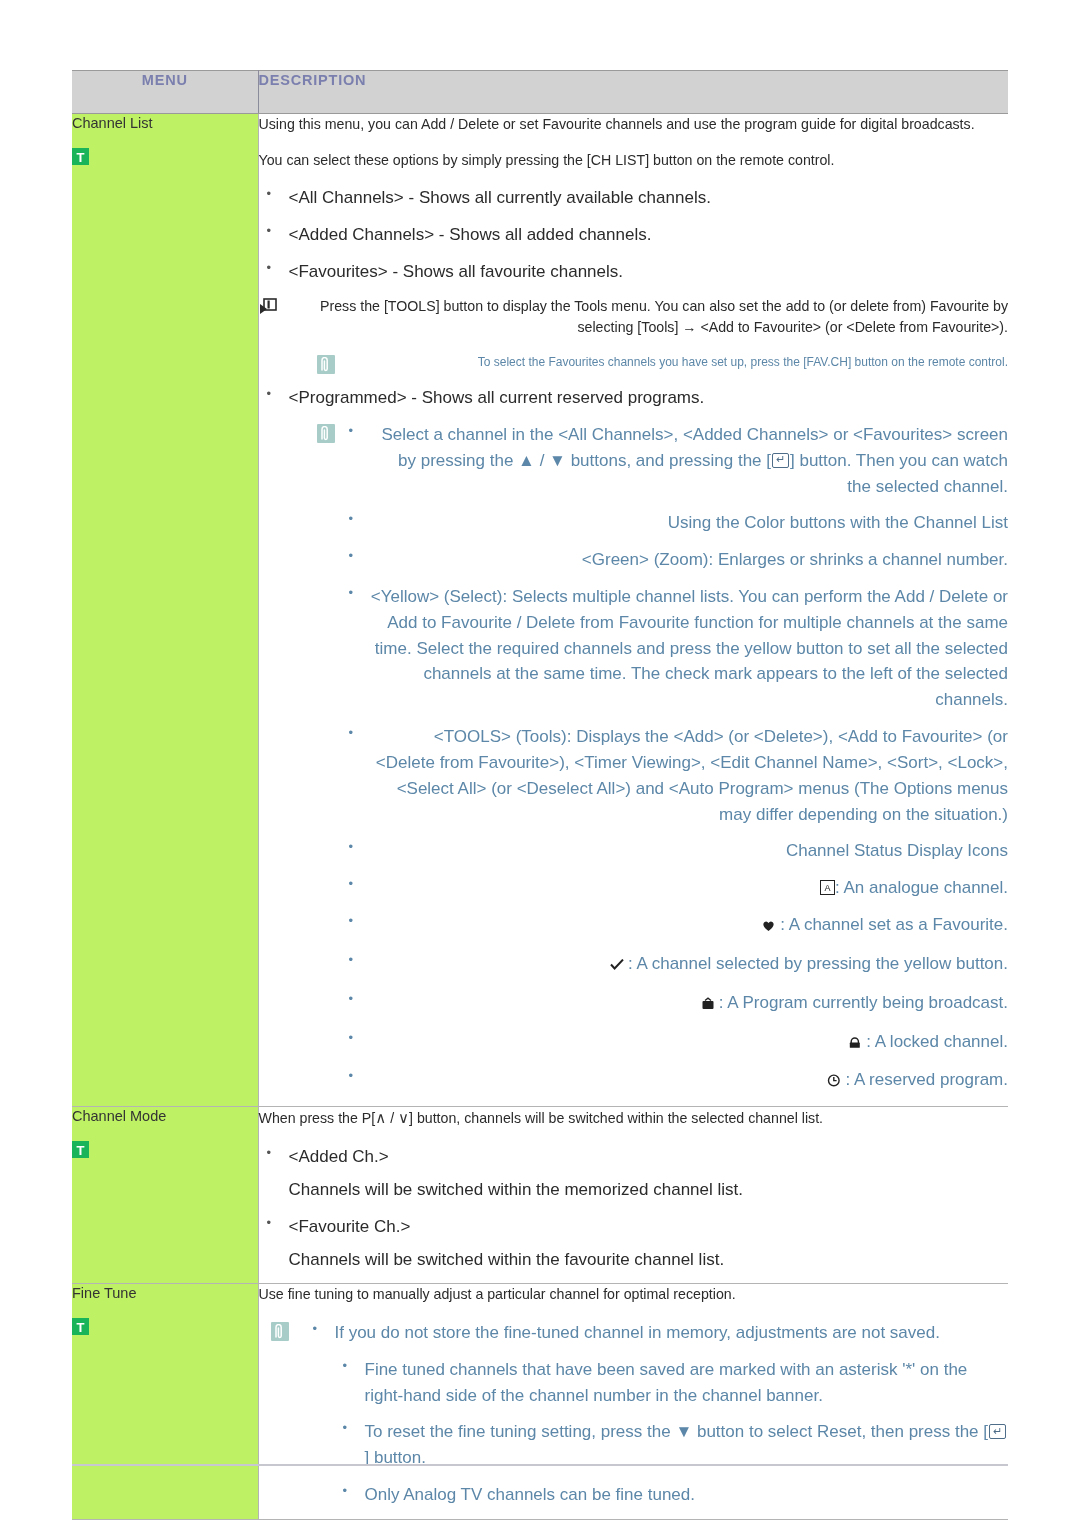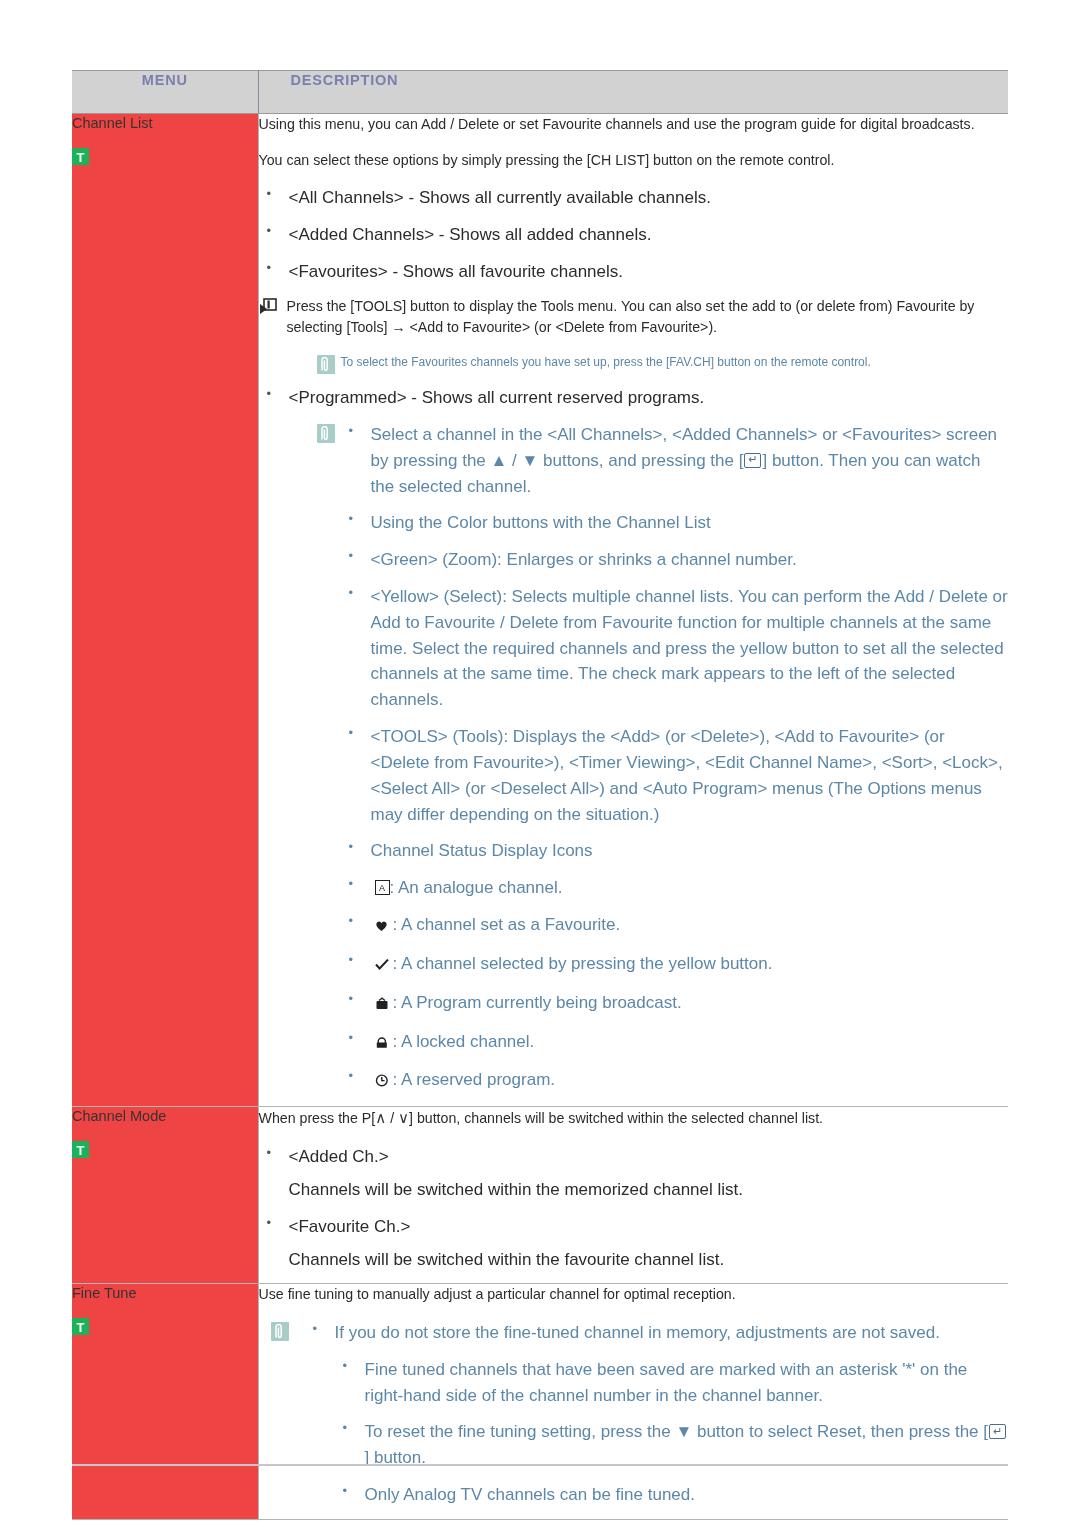--- a/index.html
+++ b/index.html
@@ -53,25 +53,25 @@
     border-right: 1px solid #8b8b9c;
     text-align: center;
   }
   .hdr-label {
     font-size: 14.5px;
     font-weight: bold;
     letter-spacing: 0.8px;
     color: #7a7fae;
     display: inline-block;
   }
-  .hdr-cell.desc-hdr .hdr-label { margin-left: 32px; }
+  .hdr-cell.desc-hdr .hdr-label { }
 
   
   .menu-cell {
-    background: #ef4444;
+    background: #bef264;
     border-right: 1px solid #b4b4b4;
     border-bottom: 1px solid #b4b4b4;
     padding: 16px 0 18px 14px;
   }
   .desc-cell {
     background: #ffffff;
     border-bottom: 1px solid #b4b4b4;
     padding: 16px 10px 18px 8px;
   }
 
@@ -128,21 +128,21 @@
   ul.blist li::before {
     content: "•";
     position: absolute;
     left: 8px;
     top: -1px;
     font-size: 13px;
     color: #555;
   }
 
   
-  .ind1 { margin-left: 36px; }
+  .ind1 { margin-left: 36px; text-align: right; }
 
   
   .blue { color: #5c87a8; }
   ul.blist.blue li { color: #5c87a8; }
   ul.blist.blue li::before { color: #5c87a8; }
 
   
   .note-icon {
     display: inline-block;
     width: 18px;

